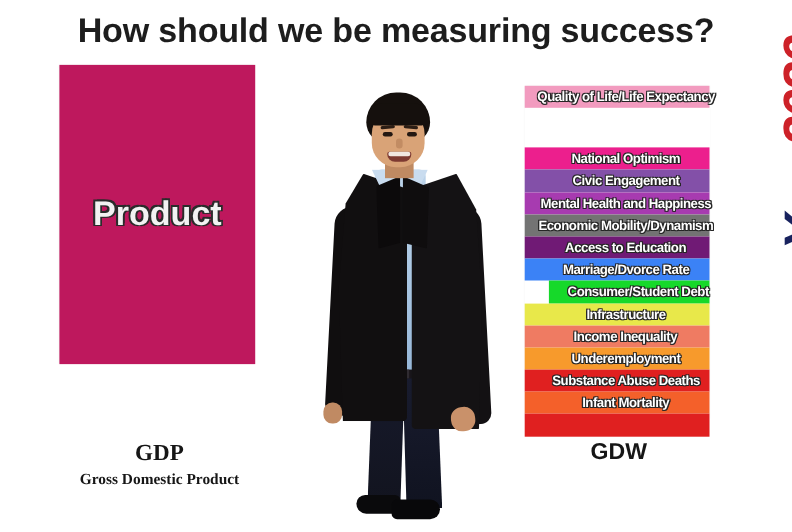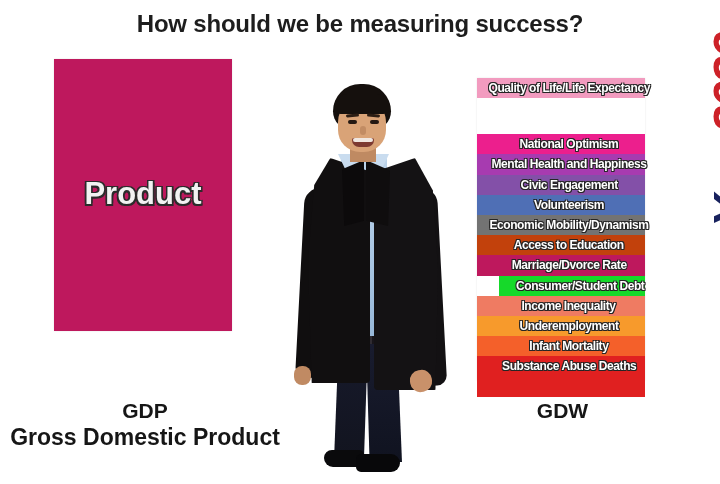--- a/index.html
+++ b/index.html
@@ -19,21 +19,21 @@
   }
 
   
   #title {
     position: absolute;
     left: 0;
     top: 10px;
     width: 720px;
     text-align: center;
     font-family: "Liberation Sans", sans-serif;
-    font-size: 24px;
+    font-size: 31px;
     font-weight: bold;
     color: #1d1d1d;
     letter-spacing: -0.2px;
   }
 
   
   #gdp-bar {
     position: absolute;
     left: 54px;
     top: 59px;
@@ -66,26 +66,26 @@
     text-align: center;
     color: #161616;
     font-family: "Liberation Sans", sans-serif;
   }
   .caption .abbr {
     font-size: 21px;
     font-weight: bold;
     line-height: 26px;
   }
   .caption .full {
-    font-size: 23px;
+    font-size: 14px;
     font-weight: bold;
     line-height: 26px;
     white-space: nowrap;
   }
-  #gdp-caption { left: 0px;  top: 398px; width: 290px; }
+  #gdp-caption { left: 0px;  top: 398px; width: 290px; font-family: Liberation Serif, serif; }
   #gdw-caption { left: 410px; top: 398px; width: 305px; text-align: center; }
 
   
   #gdw-bar {
     position: absolute;
     left: 477px;
     top: 78px;
     width: 168px;
     height: 303px;
     box-shadow: 0 0 2px rgba(0,0,0,0.10);
@@ -336,52 +336,52 @@
     <div class="pbit" id="p-shoe-r"></div>
   </div>
 
   <div id="gdw-bar">
       <div class="seg" style="background: rgb(242, 155, 191);">
         <span class="seg-label">Quality of Life/Life Expectancy</span>
       </div>
       <div class="seg" style="background: rgb(236, 31, 141); margin-top: 36px;">
         <span class="seg-label">National Optimism</span>
       </div>
+      <div class="seg" style="background: rgb(131, 80, 168);">
+        <span class="seg-label">Civic Engagement</span>
+      </div>
       <div class="seg" style="background: rgb(167, 59, 176);">
         <span class="seg-label">Mental Health and Happiness</span>
       </div>
-      <div class="seg" style="background: rgb(131, 80, 168);">
-        <span class="seg-label">Civic Engagement</span>
-      </div>
-      <div class="seg" style="background: rgb(79, 111, 181);">
-        <span class="seg-label">Volunteerism</span>
-      </div>
       <div class="seg" style="background: #737373;">
         <span class="seg-label">Economic Mobility/Dynamism</span>
       </div>
-      <div class="seg" style="background: #c2410c;">
+      <div class="seg" style="background: #701a75;">
         <span class="seg-label">Access to Education</span>
       </div>
-      <div class="seg" style="background: #be185d; align-items: center;">
+      <div class="seg" style="background: #3b82f6; align-items: center;">
         <span class="seg-label">Marriage/Dvorce Rate</span>
       </div>
       <div class="seg" style="background: rgb(22, 217, 42); margin-left: 22px;">
         <span class="seg-label">Consumer/Student Debt</span>
       </div>
+      <div class="seg" style="background: rgb(232, 232, 74);">
+        <span class="seg-label">Infrastructure</span>
+      </div>
       <div class="seg" style="background: rgb(239, 123, 98);">
         <span class="seg-label">Income Inequality</span>
       </div>
       <div class="seg" style="background: rgb(247, 154, 44);">
         <span class="seg-label">Underemployment</span>
       </div>
+      <div class="seg" style="background: rgb(224, 32, 32);">
+        <span class="seg-label">Substance Abuse Deaths</span>
+      </div>
       <div class="seg" style="background: rgb(244, 96, 42);">
         <span class="seg-label">Infant Mortality</span>
-      </div>
-      <div class="seg" style="background: rgb(224, 32, 32);">
-        <span class="seg-label">Substance Abuse Deaths</span>
       </div>
       <div class="seg" style="background: rgb(224, 32, 32);">
         <span class="seg-label"></span>
       </div>
     </div>
 
   <div id="gdw-caption" class="caption">
     <div class="abbr">GDW</div>
   </div>
 

